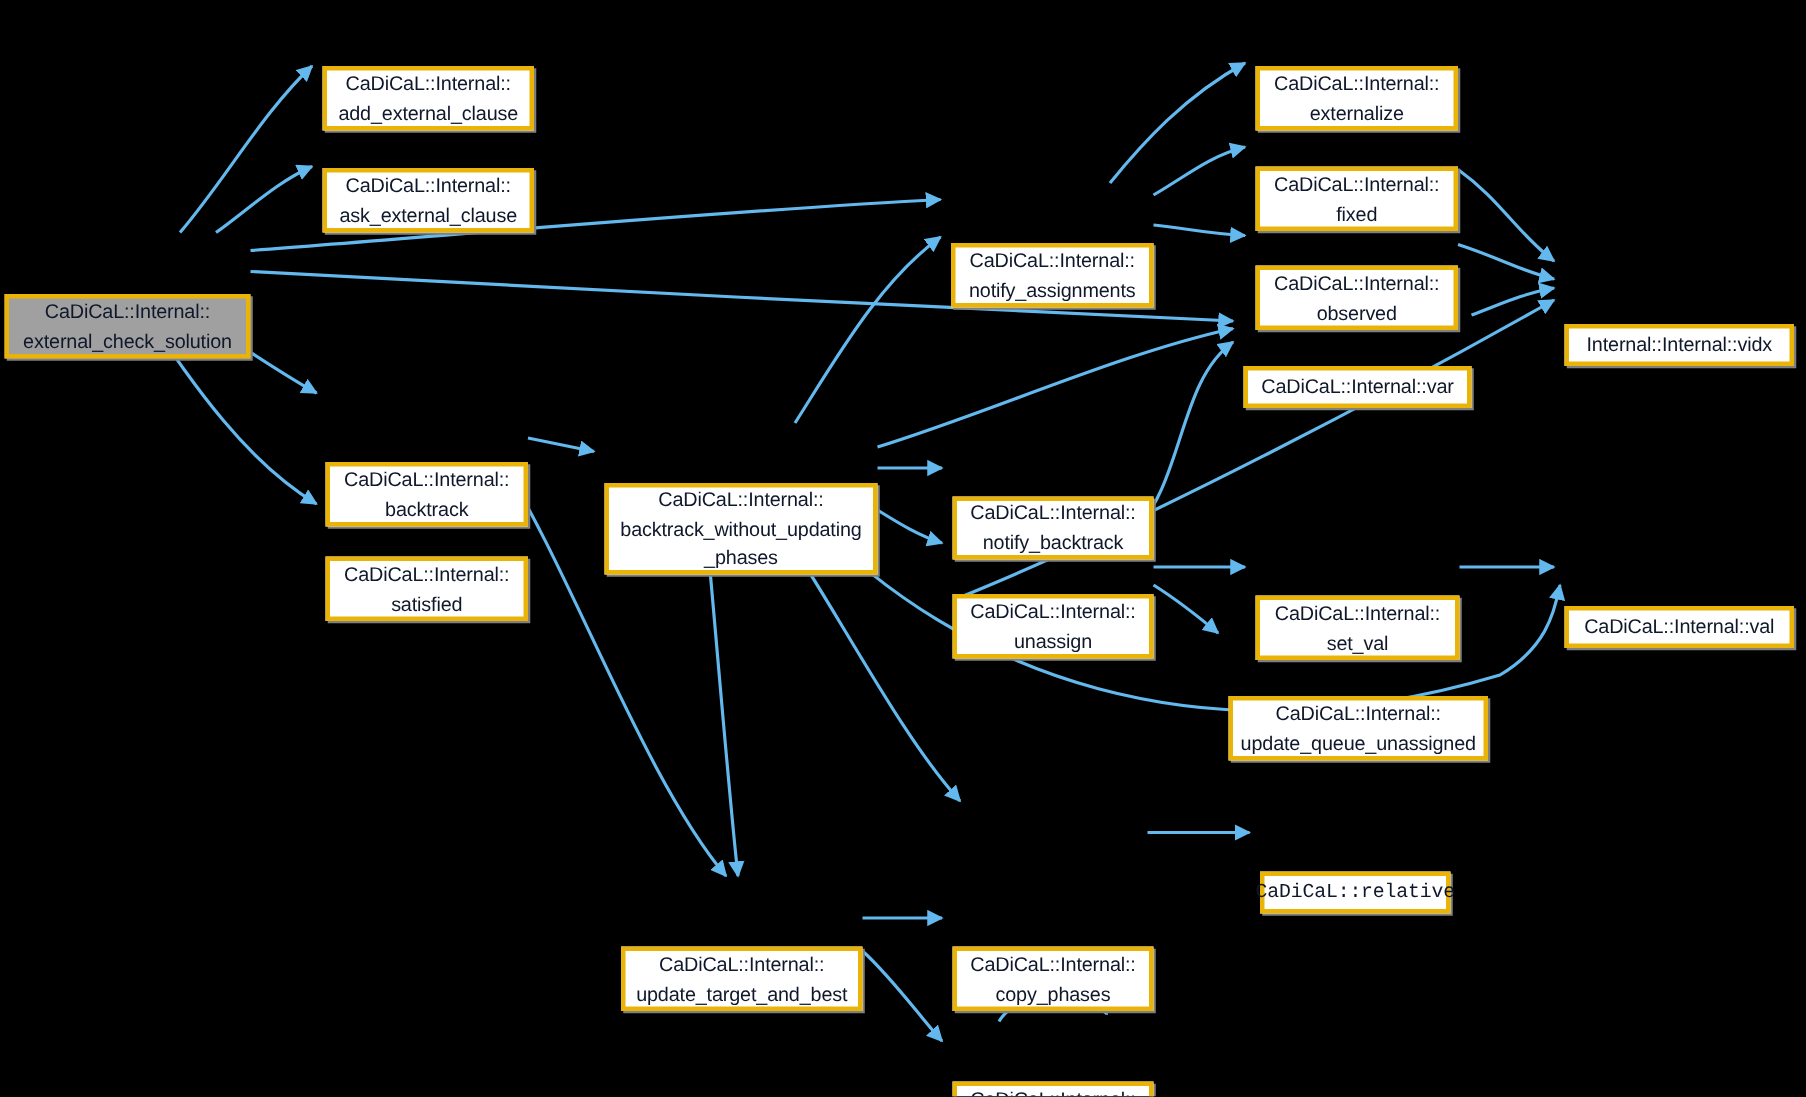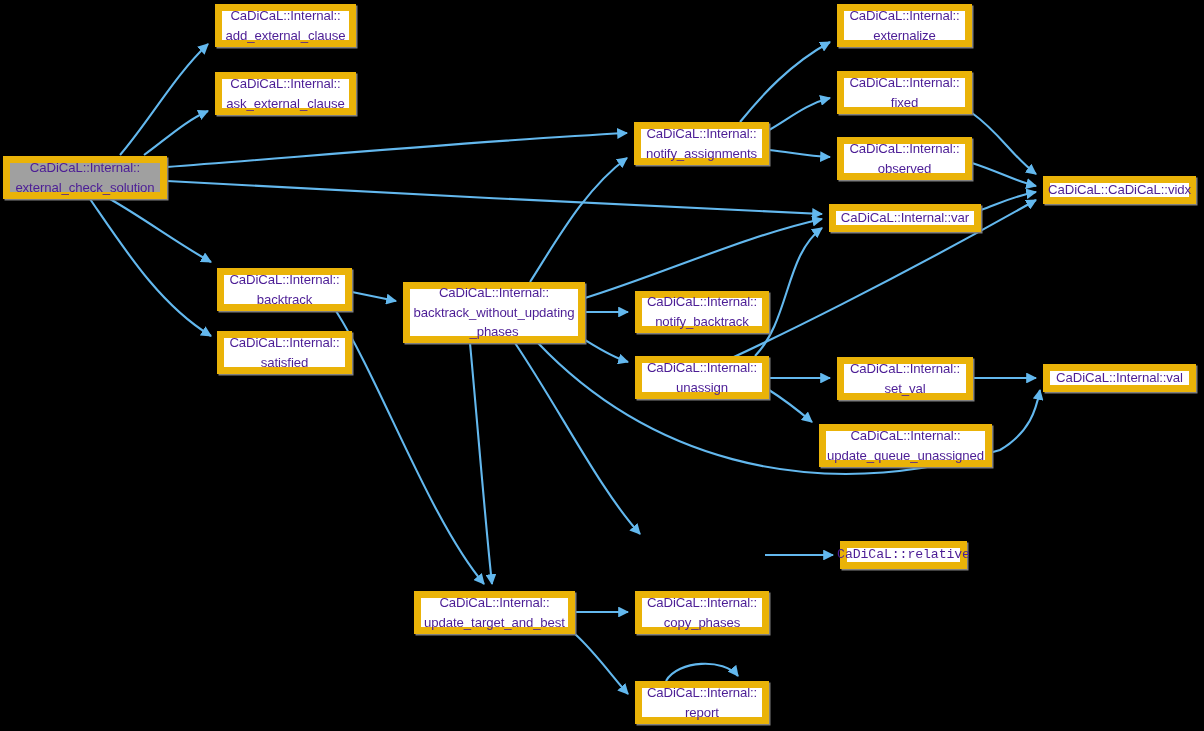--- a/index.html
+++ b/index.html
@@ -31,27 +31,28 @@
     height: 731px;
   }
   .node {
     position: absolute;
     box-sizing: border-box;
     display: flex;
     align-items: center;
     justify-content: center;
     text-align: center;
     background: #ffffff;
-    border: 7px solid #eab308;
-    color: #4c1d95;
+    border: 3px solid #eab308;
+    color: #0f172a;
     font-size: 13.2px;
     line-height: 1.48;
     letter-spacing: -0.1px;
     white-space: pre-line;
     box-shadow: 1.5px 1.5px 0 0 #808080;
+    margin-top: 40px;
   }
   .node.highlight {
     background: #a0a0a0;
   }
   .node-label {
     display: block;
     padding: 0 4px;
     white-space: pre-line;
   }
 </style>
@@ -120,21 +121,21 @@
 notify_backtrack</span></div>
       <div class="node" style="left: 635px; top: 356px; width: 134px; height: 43px;"><span class="node-label">CaDiCaL::Internal::
 unassign</span></div>
       <div class="node" style="left: 837px; top: 4px; width: 135px; height: 43px;"><span class="node-label">CaDiCaL::Internal::
 externalize</span></div>
       <div class="node" style="left: 837px; top: 71px; width: 135px; height: 43px;"><span class="node-label">CaDiCaL::Internal::
 fixed</span></div>
       <div class="node" style="left: 837px; top: 137px; width: 135px; height: 43px;"><span class="node-label">CaDiCaL::Internal::
 observed</span></div>
       <div class="node" style="left: 829px; top: 204px; width: 152px; height: 28px;"><span class="node-label">CaDiCaL::Internal::var</span></div>
-      <div class="node" style="left: 1043px; top: 176px; width: 153px; height: 28px;"><span class="node-label">CaDiCaL::CaDiCaL::vidx</span></div>
+      <div class="node" style="left: 1043px; top: 176px; width: 153px; height: 28px;"><span class="node-label">Internal::Internal::vidx</span></div>
       <div class="node" style="left: 837px; top: 357px; width: 136px; height: 43px;"><span class="node-label">CaDiCaL::Internal::
 set_val</span></div>
       <div class="node" style="left: 1043px; top: 364px; width: 153px; height: 28px;"><span class="node-label">CaDiCaL::Internal::val</span></div>
       <div class="node" style="left: 819px; top: 424px; width: 173px; height: 43px;"><span class="node-label">CaDiCaL::Internal::
 update_queue_unassigned</span></div>
       <div class="node" style="left: 840px; top: 541px; width: 127px; height: 28px; font-family: Liberation Mono, monospace;"><span class="node-label">CaDiCaL::relative</span></div>
       <div class="node" style="left: 414px; top: 591px; width: 161px; height: 43px;"><span class="node-label">CaDiCaL::Internal::
 update_target_and_best</span></div>
       <div class="node" style="left: 635px; top: 591px; width: 134px; height: 43px;"><span class="node-label">CaDiCaL::Internal::
 copy_phases</span></div>

